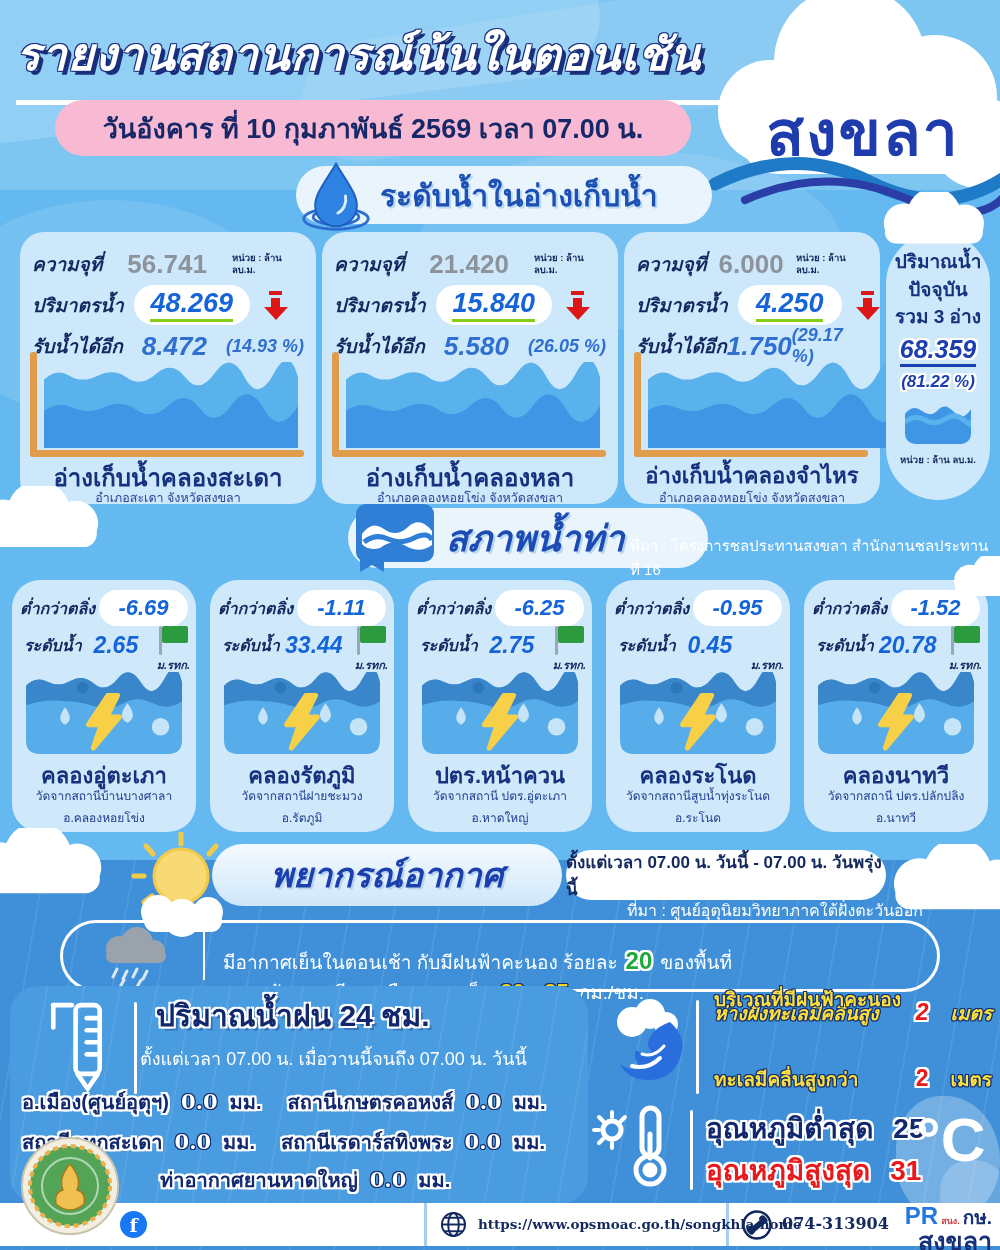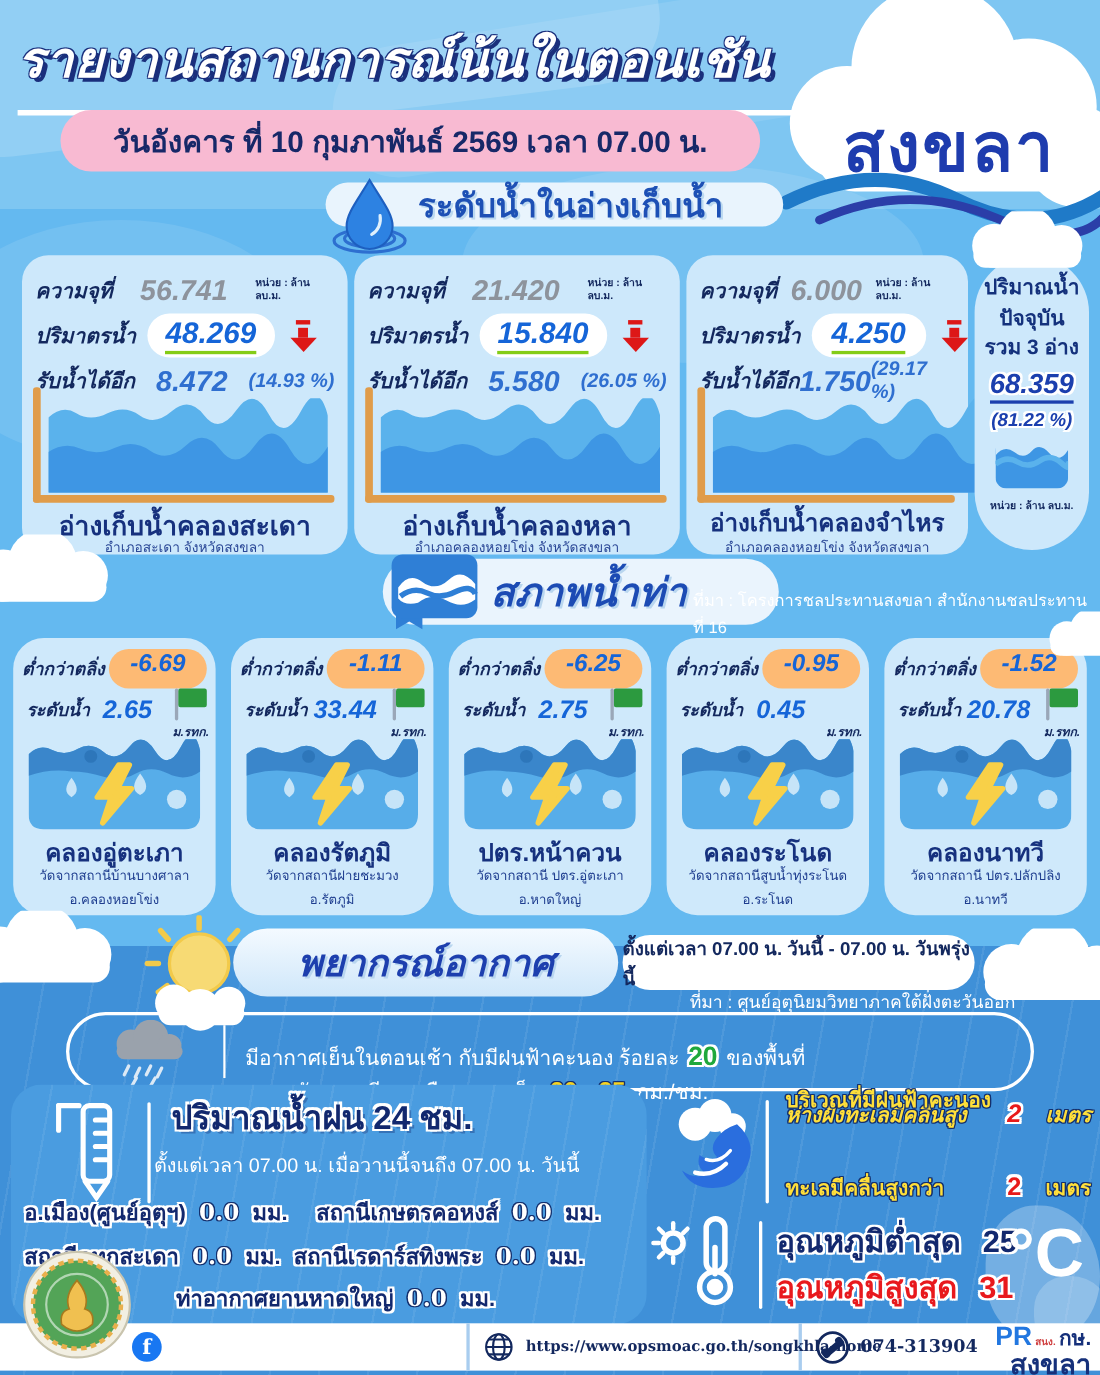--- a/index.html
+++ b/index.html
@@ -27,30 +27,30 @@
   .main-title { position:absolute; left:16px; top:18px; width:740px; font-size:45px; font-weight:bold; font-style:italic;
                 color:#fff; letter-spacing:1px; padding-bottom:10px; border-bottom:5px solid #fff;
                 text-shadow:1px 1px 0 #1a2f7c, -1px -1px 0 #1a2f7c, 1px -1px 0 #1a2f7c, -1px 1px 0 #1a2f7c, 4px 4px 0 #1a2f7c; }
   .date-pill { position:absolute; left:55px; top:100px; width:636px; height:56px; border-radius:28px; background:#f8bad2;
                display:flex; align-items:center; justify-content:center; font-size:27px; font-weight:bold; color:#172868; }
   .big-cloud { position:absolute; left:700px; top:-8px; width:310px; height:230px; }
   .province-name { position:absolute; left:738px; top:84px; width:250px; text-align:center; font-size:62px; font-weight:bold;
                    color:#1e3cae; letter-spacing:2px; }
 
   
-  .sec1-pill { position:absolute; left:296px; top:166px; width:416px; height:40px; border-radius:29px; background:#e9f4fd;
+  .sec1-pill { position:absolute; left:296px; top:166px; width:416px; height:58px; border-radius:29px; background:#e9f4fd;
                display:flex; align-items:center; padding-left:84px; font-size:30px; font-weight:bold; color:#1d50b5;
                text-shadow:2px 2px 0 #bcd9f0; }
   .droplet-ic { position:absolute; left:298px; top:158px; }
 
   
   .res-card { position:absolute; top:232px; height:272px; background:#cde8fb; border-radius:24px; }
   .res-row { position:absolute; left:0; right:0; display:flex; align-items:center; padding:0 12px; }
   .res-label { font-size:19px; font-weight:bold; font-style:italic; color:#13285e; white-space:nowrap; }
-  .res-cap-val { flex:1; text-align:center; font-size:26px; font-weight:bold; font-style:italic; color:#8d939c; }
+  .res-cap-val { flex:1; text-align:center; font-size:26px; font-weight:bold; color:#8d939c; }
   .res-unit { width:72px; font-size:9.5px; font-weight:bold; color:#13285e; line-height:1.25; text-align:left; }
   .vol-pill { margin-left:10px; min-width:116px; height:40px; border-radius:20px; background:#fff; display:flex; align-items:center; justify-content:center; }
   .vol-val { font-size:27px; font-weight:bold; font-style:italic; color:#1565d8; border-bottom:3px solid #84cc16; line-height:1.15; }
   .dn-arrow { margin-left:14px; display:flex; flex-direction:column; align-items:center; }
   .dn-arrow .a1 { width:13px; height:4px; background:#dd1717; margin-bottom:3px; }
   .dn-arrow .a2 { width:9px; height:9px; background:#dd1717; }
   .dn-arrow .a3 { width:0; height:0; border-left:12px solid transparent; border-right:12px solid transparent; border-top:13px solid #dd1717; }
   .rem-val { flex:1; text-align:center; font-size:26px; font-weight:bold; font-style:italic; color:#2f6fd0; }
   .rem-pct { font-size:18px; font-weight:bold; font-style:italic; color:#2f6fd0; }
   .axis-v { position:absolute; left:10px; top:120px; width:7px; height:105px; background:#e09c4a; border-radius:3px; }
@@ -72,21 +72,21 @@
   .sec2-pill { position:absolute; left:348px; top:508px; width:360px; height:60px; border-radius:30px; background:#eaf4fd;
                display:flex; align-items:center; padding-left:98px; font-size:36px; font-weight:bold; font-style:italic;
                color:#1c4bb4; text-shadow:2px 2px 0 #b9d6ef; }
   .flag-river-ic { position:absolute; left:352px; top:502px; }
   .sec2-source { position:absolute; left:630px; top:534px; width:366px; font-size:15px; color:#fff; }
 
   
   .riv-card { position:absolute; top:580px; width:184px; height:252px; background:#cfe9fb; border-radius:28px; }
   .riv-row1 { position:absolute; left:8px; right:8px; top:10px; display:flex; align-items:center; }
   .riv-label { font-size:16px; font-weight:bold; font-style:italic; color:#13285e; white-space:nowrap; }
-  .bank-pill { margin-left:4px; flex:1; height:36px; border-radius:18px; background:#fdba74; display:flex; align-items:flex-start; justify-content:center; }
+  .bank-pill { margin-left:4px; flex:1; height:36px; border-radius:18px; background:#ffffff; display:flex; align-items:center; justify-content:center; }
   .bank-val { font-size:22px; font-weight:bold; font-style:italic; color:#1565d8; }
   .riv-row2 { position:absolute; left:12px; right:46px; top:52px; display:flex; align-items:center; }
   .lvl-val { flex:1; text-align:center; font-size:23px; font-weight:bold; font-style:italic; color:#1565d8; }
   .flag-col { position:absolute; right:6px; top:44px; width:38px; text-align:right; }
   .lvl-unit { position:absolute; right:6px; top:76px; font-size:11px; font-weight:bold; font-style:italic; color:#13285e; }
   .riv-water { position:absolute; left:14px; top:92px; width:156px; height:82px; }
   .riv-name { position:absolute; left:0; right:0; top:178px; text-align:center; font-size:22px; font-weight:800; color:#16317e; }
   .riv-sub1 { position:absolute; left:0; right:0; top:206px; text-align:center; font-size:12px; color:#1e3d8f; }
   .riv-sub2 { position:absolute; left:0; right:0; top:228px; text-align:center; font-size:12px; color:#1e3d8f; }
 
@@ -532,21 +532,21 @@
       <span class="rn-val on">0.0</span>
       <span class="rn-unit ow">มม.</span>
       <span class="rn-name ow" style="margin-left:14px;">สถานีเกษตรคอหงส์</span>
       <span class="rn-val on">0.0</span>
       <span class="rn-unit ow">มม.</span>
     </div>
     <div class="rain-row" style="left:12px;top:140px;">
       <span class="rn-name ow">สถานีอุทกสะเดา</span>
       <span class="rn-val on">0.0</span>
       <span class="rn-unit ow">มม.</span>
-      <span class="rn-name ow" style="">สถานีเรดาร์สทิงพระ</span>
+      <span class="rn-name ow" style="margin-left:14px;">สถานีเรดาร์สทิงพระ</span>
       <span class="rn-val on">0.0</span>
       <span class="rn-unit ow">มม.</span>
     </div>
     <div class="rain-row" style="left:150px;top:178px;">
       <span class="rn-name ow">ท่าอากาศยานหาดใหญ่</span>
       <span class="rn-val on">0.0</span>
       <span class="rn-unit ow">มม.</span>
     </div>
   </div>
 

